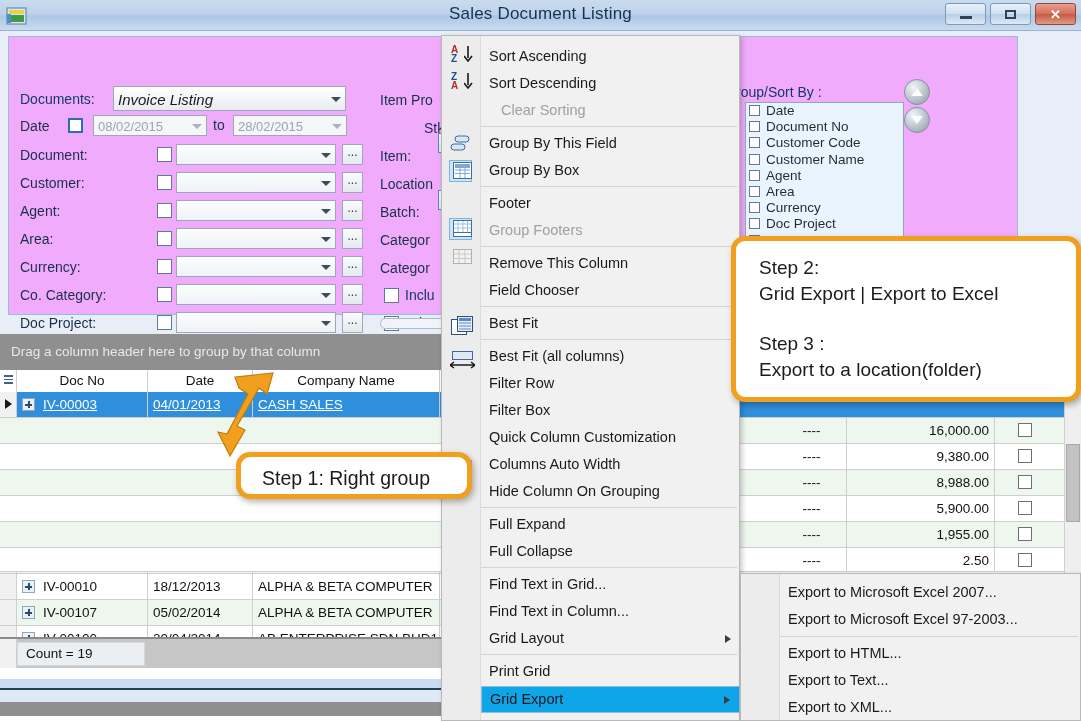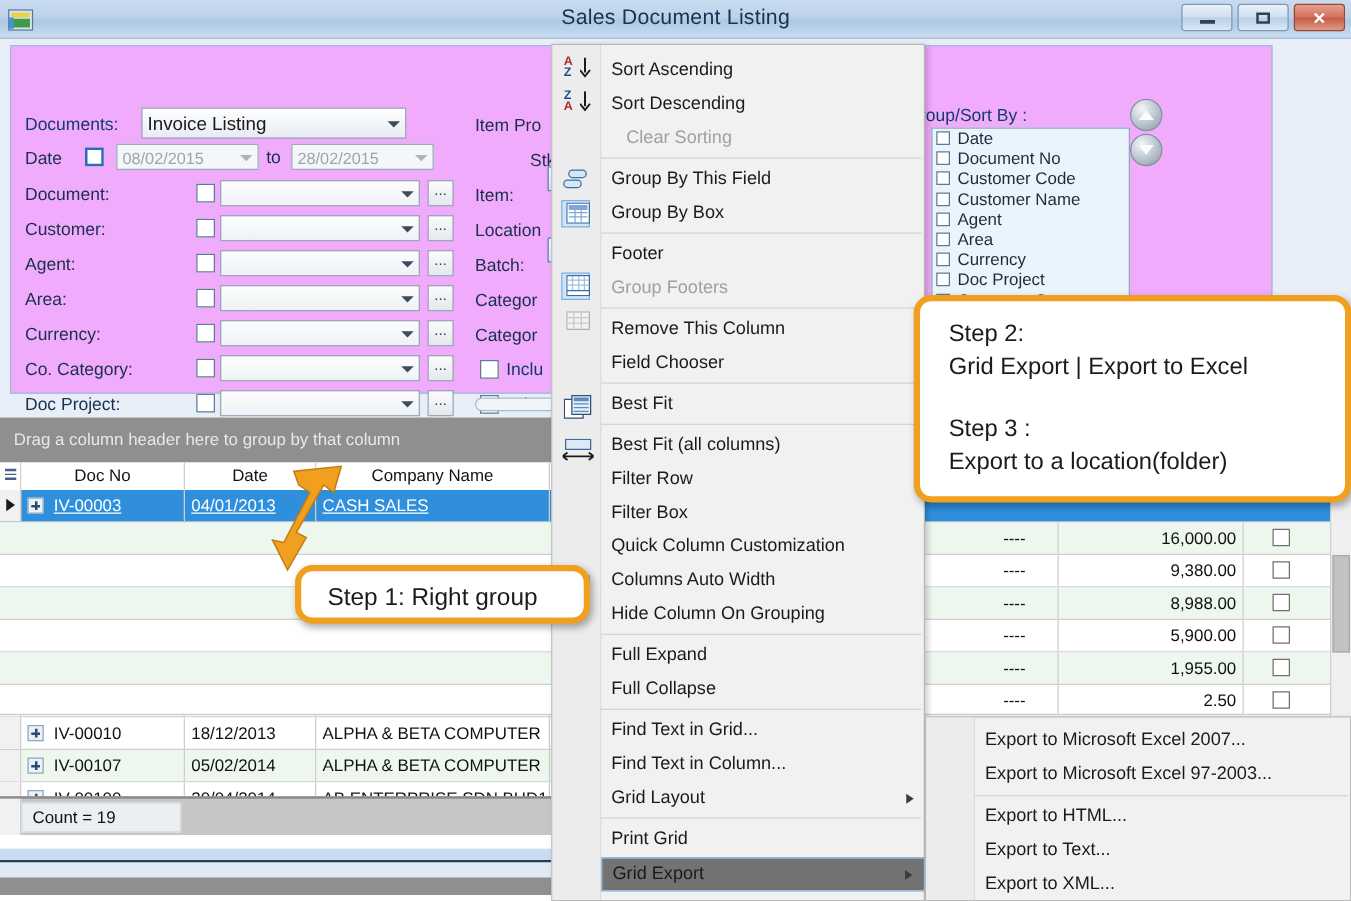--- a/index.html
+++ b/index.html
@@ -203,21 +203,21 @@
   .ctx-gutter {
     position: absolute; left: 0; top: 0; width: 39px; height: 100%;
     background: #ececec; border-right: 1px solid #dcdcdc; box-sizing: border-box;
   }
   .ctx-item {
     position: absolute; left: 39px; width: 259px; height: 27px;
     font-size: 14.5px; color: #1a1a1a; line-height: 27px; padding-left: 8px;
     box-sizing: border-box; white-space: nowrap;
   }
   .ctx-item.dim { color: #a0a0a0; }
-  .ctx-item.hl { background: #737373; border: 1px solid #8fbde4; line-height: 25px; }
+  .ctx-item.hl { background: #0ea5e9; border: 1px solid #8fbde4; line-height: 25px; }
   .ctx-item .sub-arrow {
     position: absolute; right: 9px; top: 50%; margin-top: -4px;
     width: 0; height: 0; border-top: 4px solid transparent;
     border-bottom: 4px solid transparent; border-left: 6px solid #3c3c3c;
   }
   .ctx-sep { position: absolute; left: 39px; width: 256px; height: 1px; background: #d4d4d4;}
 
   .ctxicon { position: absolute; left: 9px; width: 22px; height: 20px; }
   .sortglyph { font-size: 10px; font-weight: bold; line-height: 9px; }
   .sortglyph .a { color: #b02a2a; }
@@ -288,21 +288,21 @@
       </div>
       <div class="winbtn close">
         <div class="g">✕</div>
       </div>
     </div>
   </div>
 
   <div class="filter-panel">
 
     <div class="flabel" style="left:11px; top:54px;">Documents:</div>
-    <div class="combo big" style="left:104px; top:49px; width:212px;">
+    <div class="combo big" style="left:104px; top:49px; width:233px;font-style:italic;">
       <span>Invoice Listing</span>
       <span class="arw"></span>
     </div>
 
     <div class="flabel dark" style="left:11px; top:81px;">Date</div>
     <div class="cb blue" style="left:59px; top:81px;"></div>
     <div class="combo disabled" style="left:84px; top:78px; width:114px;">
       <span>08/02/2015</span>
       <span class="arw" style="border-top-color:#a8b4bf"></span>
     </div>

